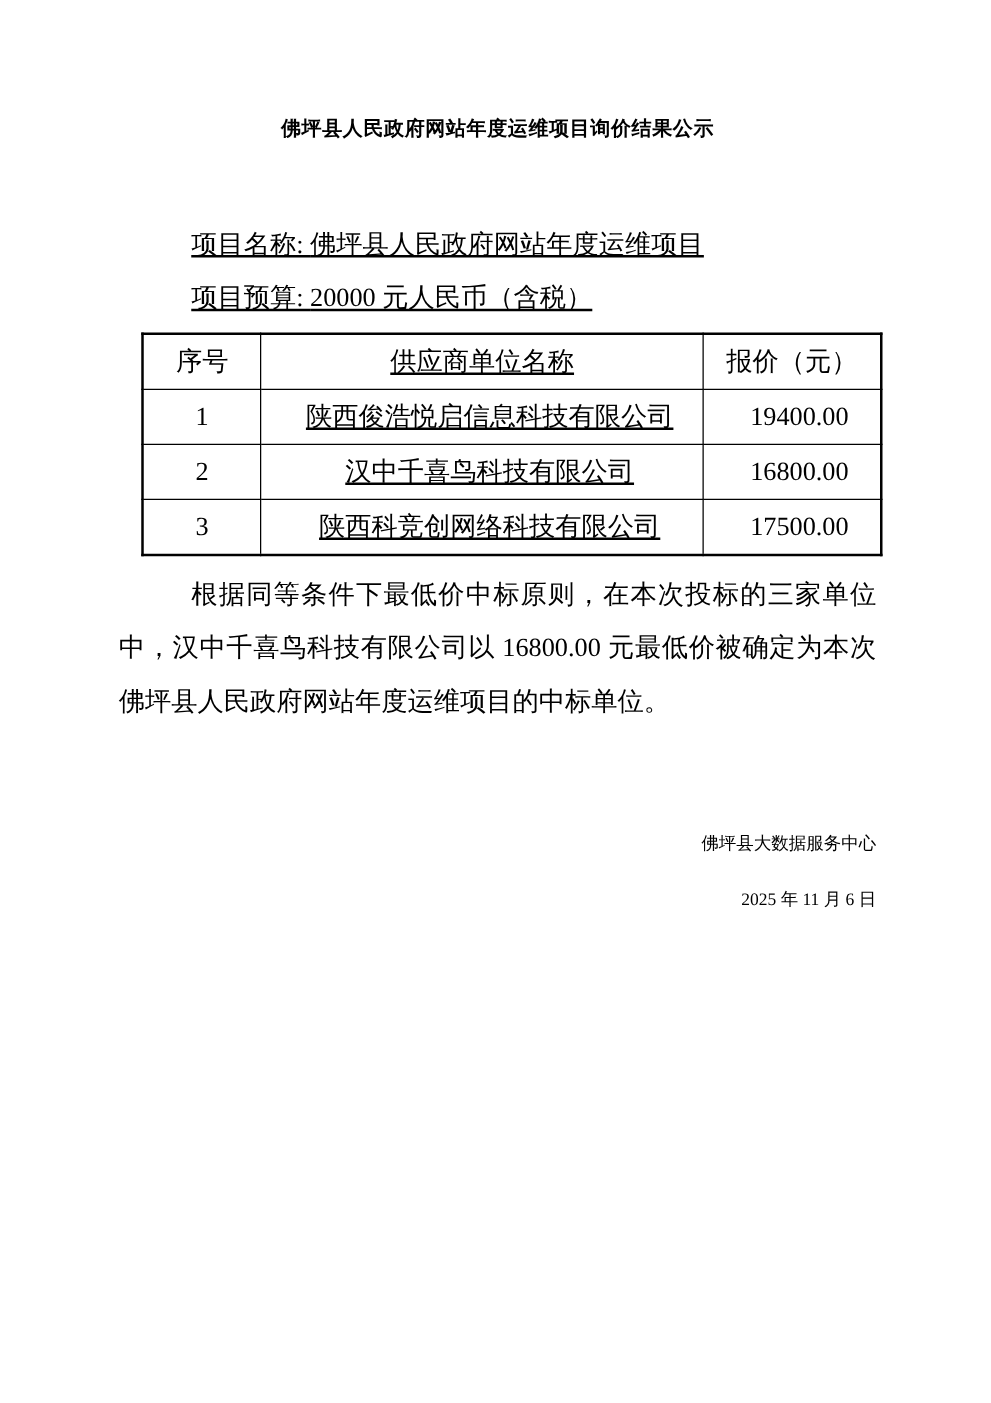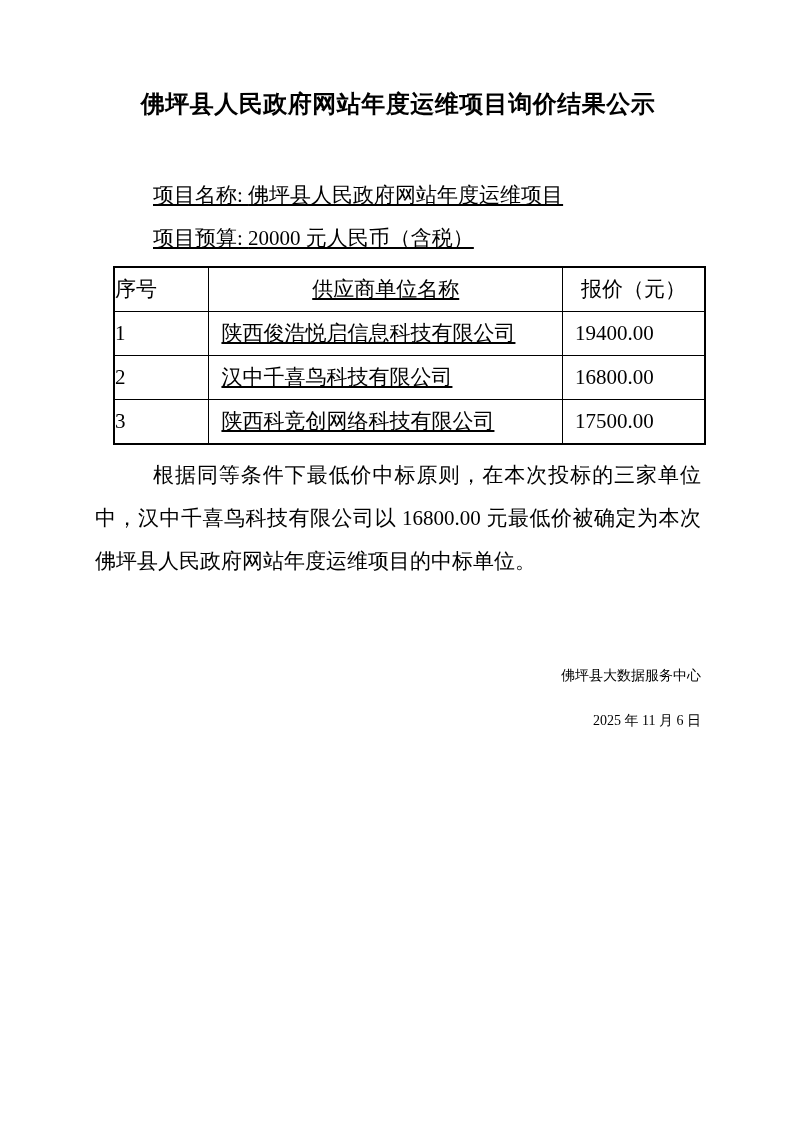--- a/index.html
+++ b/index.html
@@ -13,21 +13,21 @@
     width: 793px;
     height: 1122px;
     margin: 0 auto;
     background: #ffffff;
     color: #000000;
     font-family: "Liberation Serif", "DejaVu Serif", serif;
     padding: 86px 92px 0 95px;
     overflow: hidden;
   }
   .doc-title {
-    font-size: 24px;
+    font-size: 16px;
     line-height: 36px;
     font-weight: bold;
     text-align: center;
     margin: 0 0 52px 0;
     letter-spacing: 0.5px;
   }
   .body-text {
     font-size: 21px;
     line-height: 43px;
     text-align: justify;
@@ -51,26 +51,26 @@
   }
   table.quote-table th,
   table.quote-table td {
     border: 1px solid #000;
     font-weight: normal;
     height: 43px;
     padding: 0;
     vertical-align: middle;
   }
   table.quote-table th { height: 44px; text-align: center; }
-  table.quote-table .col0 { width: 94px; text-align: left; }
+  table.quote-table .col0 { width: 94px; text-align: center; }
   table.quote-table .col1 { width: 350px; text-decoration: underline; }
   table.quote-table .col2 { width: 141px; }
   table.quote-table td.col1,
   table.quote-table td.col2 {
-    text-align: left;
+    text-align: center;
     padding-left: 12px;
   }
   .after-table { margin-top: 9px; }
   .footer-block {
     margin-top: 70px;
     text-align: right;
     font-size: 14px;
     line-height: 45px;
   }
   .footer-block p { margin: 0; }

